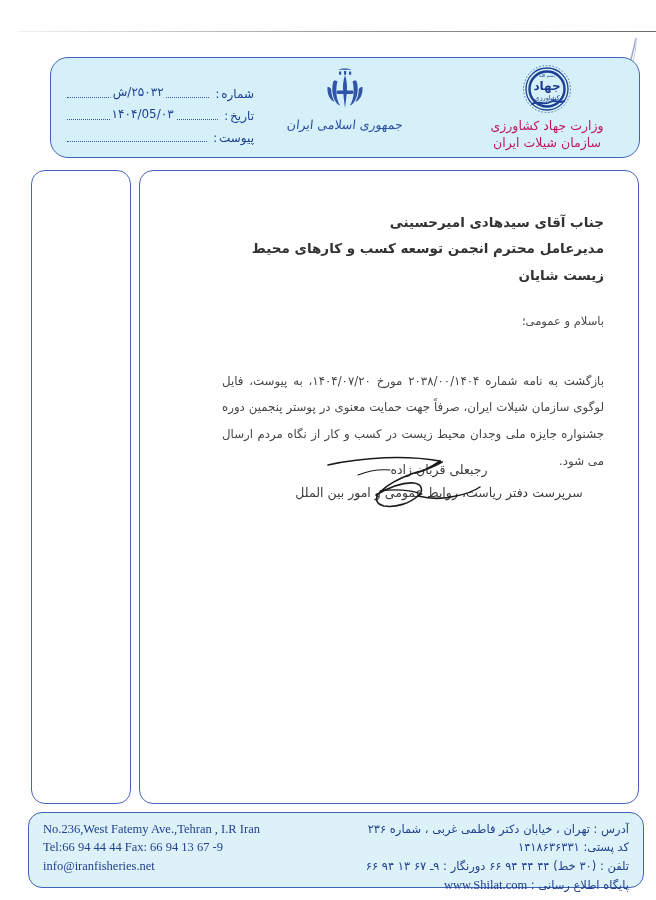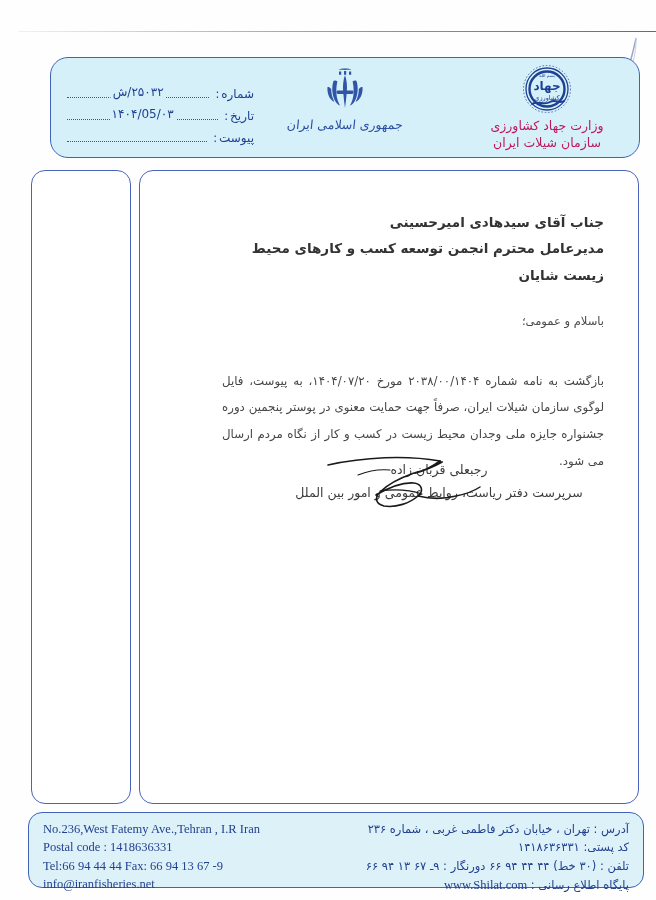--- a/index.html
+++ b/index.html
@@ -247,21 +247,20 @@
       </div>
 
     </div>
   </div>
 
   <div class="footer-box">
     <div class="footer-inner">
 
       <div class="footer-en">
         <div>No.236,West Fatemy Ave.,Tehran , I.R Iran</div>
-        <div>Postal code : 1418636331</div>
         <div>Tel:66 94 44 44   Fax: 66 94 13 67 -9</div>
         <div>info@iranfisheries.net</div>
       </div>
 
       <div class="footer-fa">
         <div class="nowrap">
           <span>آدرس :</span>
           <span>تهران ، خیابان دکتر فاطمی غربی ، شماره ۲۳۶</span>
         </div>
         <div class="nowrap">

